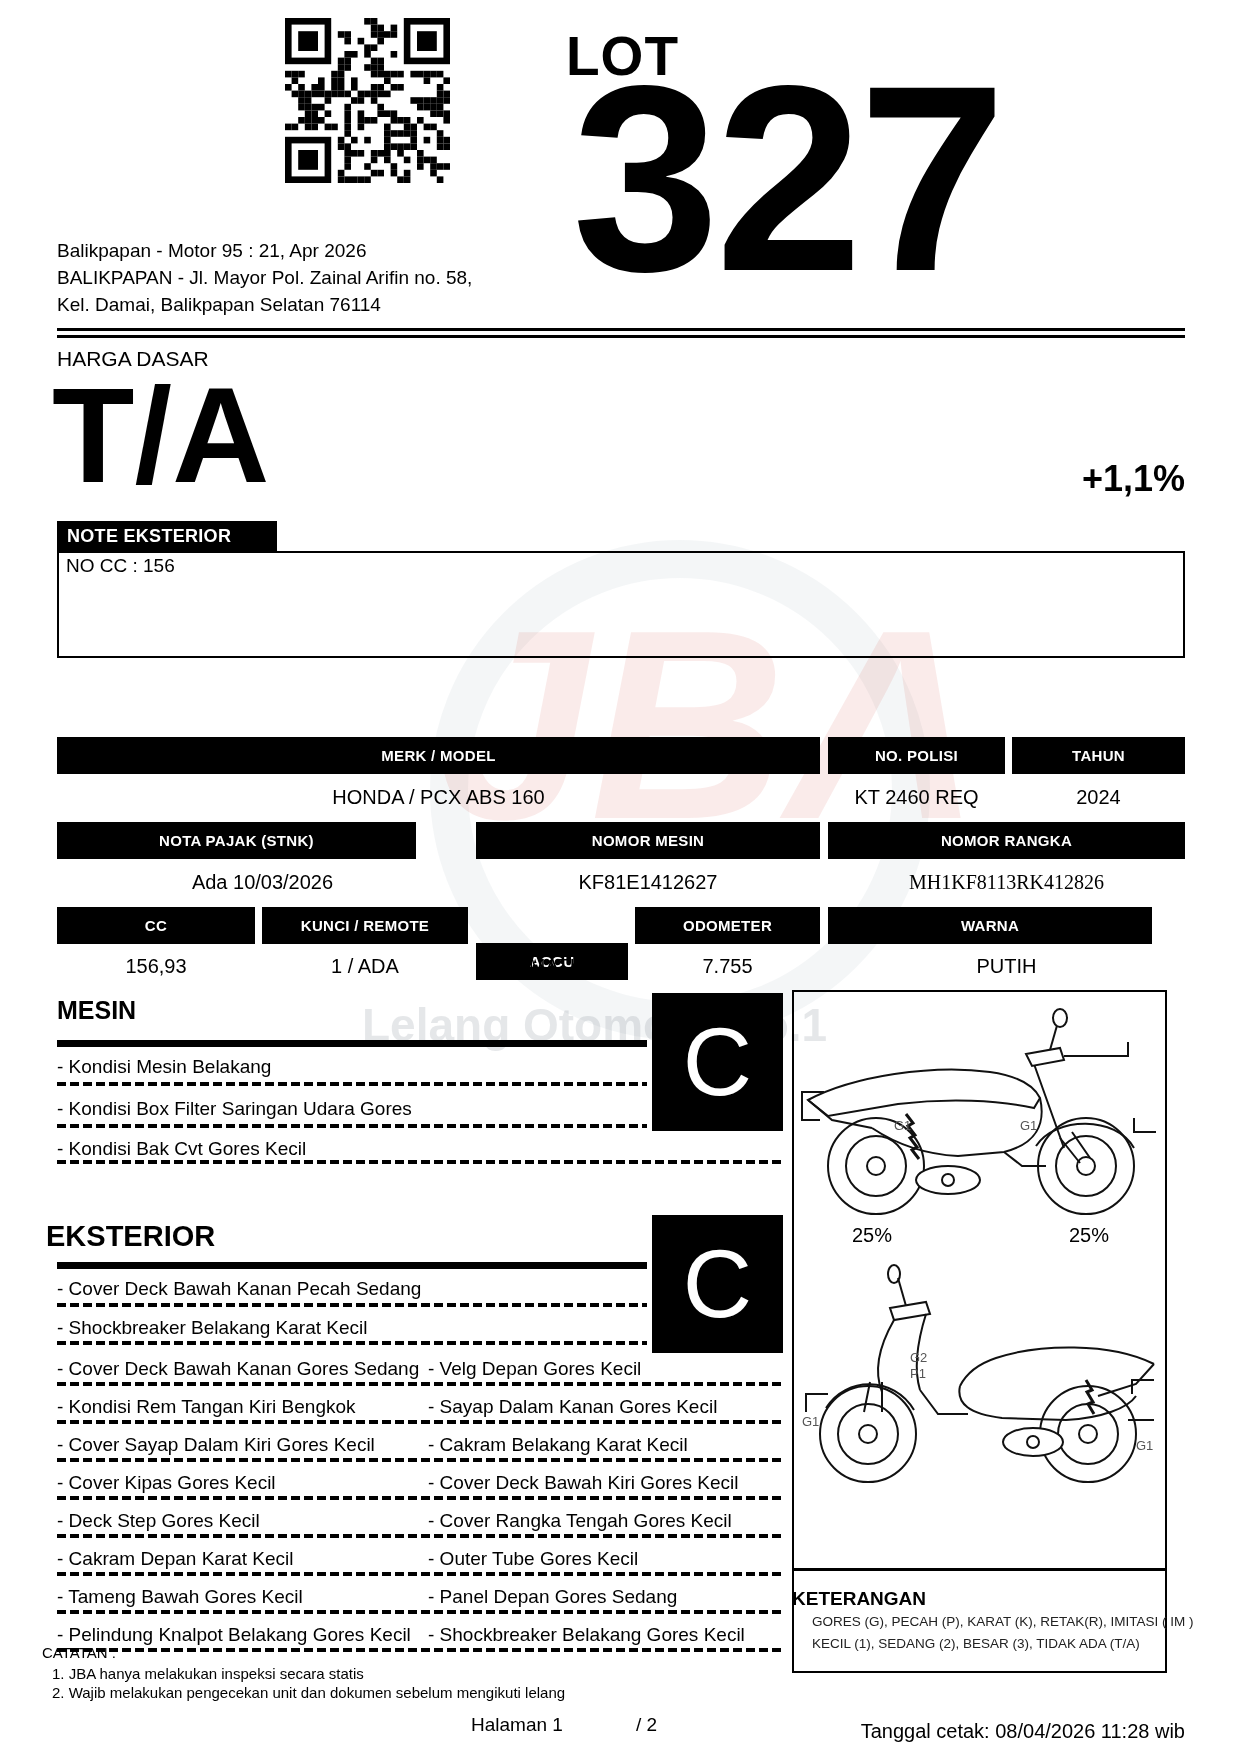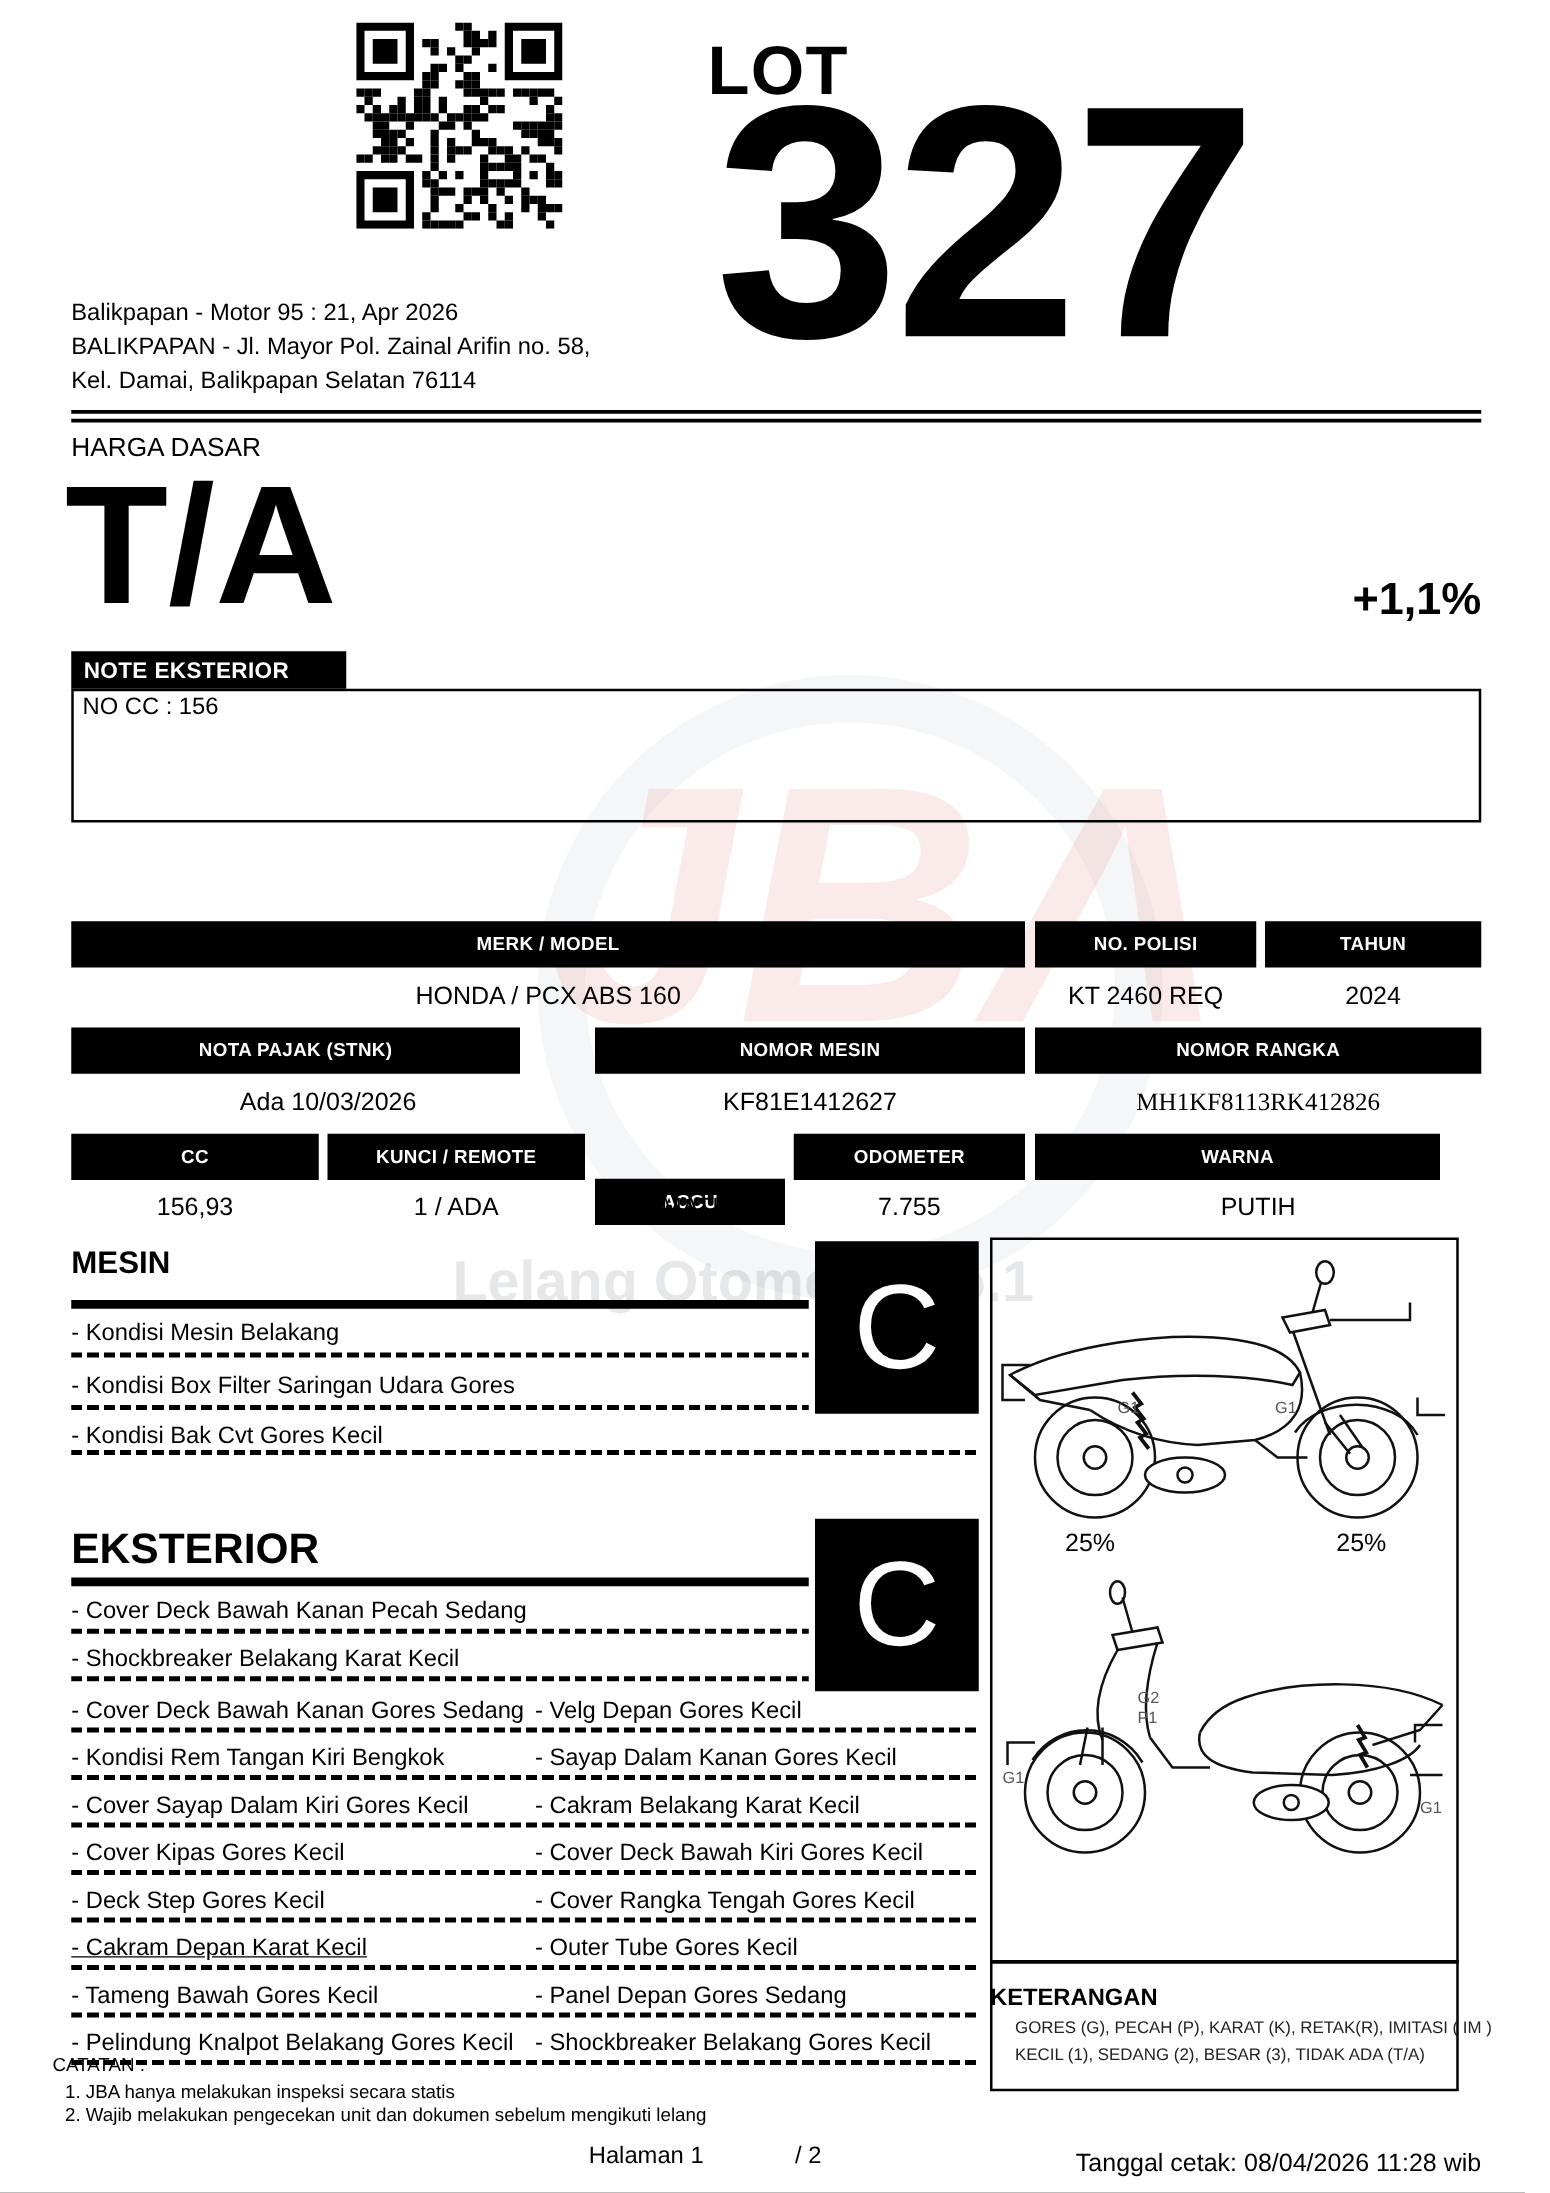--- a/index.html
+++ b/index.html
@@ -289,21 +289,21 @@
   <div class="abs" style="left:57px;top:996px;font-size:25px;font-weight:bold;">MESIN</div>
   <div class="ul" style="left:57px;top:1040px;width:590px;"></div>
   <div class="grade" style="left:652px;top:993px;">C</div>
   <div class="it" style="left:57px;top:1056px;">- Kondisi Mesin Belakang</div>
   <div class="dot" style="left:57px;top:1082px;width:590px;"></div>
   <div class="it" style="left:57px;top:1098px;">- Kondisi Box Filter Saringan Udara Gores</div>
   <div class="dot" style="left:57px;top:1124px;width:590px;"></div>
   <div class="it" style="left:57px;top:1138px;">- Kondisi Bak Cvt Gores Kecil</div>
   <div class="dot" style="left:57px;top:1160px;width:726px;"></div>
 
-  <div class="abs" style="left:57px;top:1220px;font-size:34px;font-weight:bold;">EKSTERIOR</div>
+  <div class="abs" style="left:46px;top:1220px;font-size:29px;font-weight:bold;">EKSTERIOR</div>
   <div class="ul" style="left:57px;top:1262px;width:590px;"></div>
   <div class="grade" style="left:652px;top:1215px;">C</div>
 
   <div class="it" style="left:57px;top:1278px;">- Cover Deck Bawah Kanan Pecah Sedang</div>
   <div class="dot" style="left:57px;top:1303px;width:590px;"></div>
   <div class="it" style="left:57px;top:1317px;">- Shockbreaker Belakang Karat Kecil</div>
   <div class="dot" style="left:57px;top:1341px;width:590px;"></div>
 
   <div class="it" style="left:57px;top:1358px;">- Cover Deck Bawah Kanan Gores Sedang</div>
   <div class="it" style="left:428px;top:1358px;">- Velg Depan Gores Kecil</div>
@@ -318,21 +318,21 @@
   <div class="dot" style="left:57px;top:1458px;width:726px;"></div>
 
   <div class="it" style="left:57px;top:1472px;">- Cover Kipas Gores Kecil</div>
   <div class="it" style="left:428px;top:1472px;">- Cover Deck Bawah Kiri Gores Kecil</div>
   <div class="dot" style="left:57px;top:1496px;width:726px;"></div>
 
   <div class="it" style="left:57px;top:1510px;">- Deck Step Gores Kecil</div>
   <div class="it" style="left:428px;top:1510px;">- Cover Rangka Tengah Gores Kecil</div>
   <div class="dot" style="left:57px;top:1534px;width:726px;"></div>
 
-  <div class="it" style="left:57px;top:1548px;text-decoration:underline;">- Cakram Depan Karat Kecil</div>
+  <div class="it" style="left:57px;top:1548px;">- Cakram Depan Karat Kecil</div>
   <div class="it" style="left:428px;top:1548px;">- Outer Tube Gores Kecil</div>
   <div class="dot" style="left:57px;top:1572px;width:726px;"></div>
 
   <div class="it" style="left:57px;top:1586px;">- Tameng Bawah Gores Kecil</div>
   <div class="it" style="left:428px;top:1586px;">- Panel Depan Gores Sedang</div>
   <div class="dot" style="left:57px;top:1610px;width:726px;"></div>
 
   <div class="it" style="left:57px;top:1624px;">- Pelindung Knalpot Belakang Gores Kecil</div>
   <div class="it" style="left:428px;top:1624px;">- Shockbreaker Belakang Gores Kecil</div>
   <div class="dot" style="left:57px;top:1648px;width:726px;"></div>

